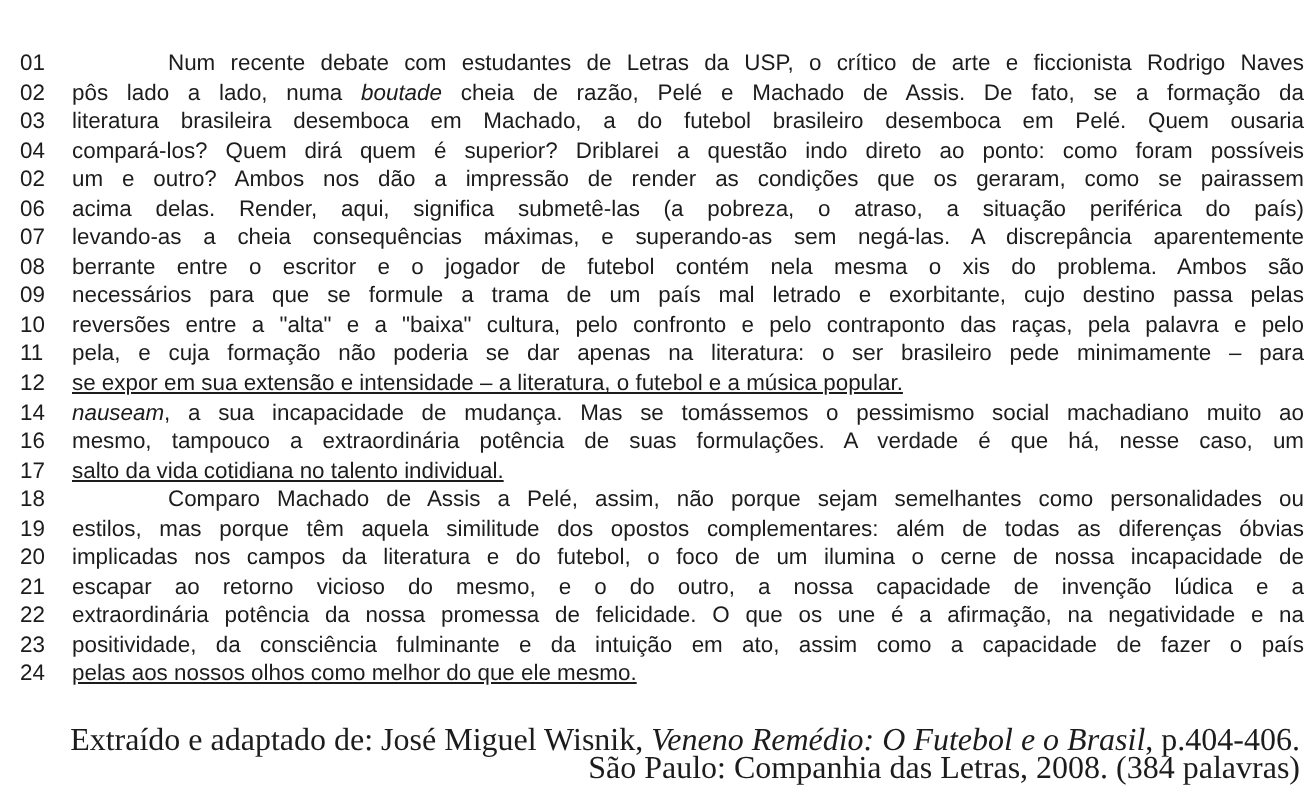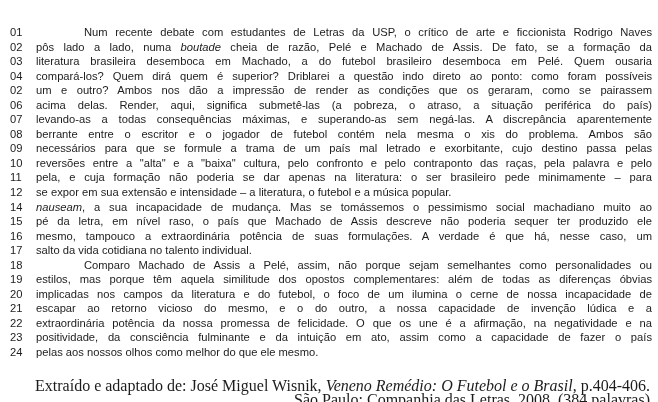--- a/index.html
+++ b/index.html
@@ -40,20 +40,21 @@
   }
   .txt {
     flex: 1 1 auto;
     min-width: 0;
     text-align: justify;
     text-align-last: justify;
   }
   .line.para-end .txt {
     text-align: left;
     text-align-last: left;
+    text-decoration: underline;
   }
   .line.indent .txt {
     text-indent: 48px;
   }
   .txt i, .source i {
     font-style: italic;
   }
   .source-block {
     margin-top: 19px;
     padding-right: 2px;
@@ -90,21 +91,21 @@
       <div class="line">
         <span class="num">02</span>
         <span class="txt"><span>um e outro? Ambos nos dão a impressão de render as condições que os geraram, como se pairassem</span></span>
       </div>
       <div class="line">
         <span class="num">06</span>
         <span class="txt"><span>acima delas. Render, aqui, significa submetê-las (a pobreza, o atraso, a situação periférica do país)</span></span>
       </div>
       <div class="line">
         <span class="num">07</span>
-        <span class="txt"><span>levando-as a todas consequências máximas, e superando-as sem negá-las. A discrepância aparentemente</span></span>
+        <span class="txt"><span>levando-as a cheia consequências máximas, e superando-as sem negá-las. A discrepância aparentemente</span></span>
       </div>
       <div class="line">
         <span class="num">08</span>
         <span class="txt"><span>berrante entre o escritor e o jogador de futebol contém nela mesma o xis do problema. Ambos são</span></span>
       </div>
       <div class="line">
         <span class="num">09</span>
         <span class="txt"><span>necessários para que se formule a trama de um país mal letrado e exorbitante, cujo destino passa pelas</span></span>
       </div>
       <div class="line">
@@ -115,24 +116,20 @@
         <span class="num">11</span>
         <span class="txt"><span>pela, e cuja formação não poderia se dar apenas na literatura: o ser brasileiro pede minimamente – para</span></span>
       </div>
       <div class="line para-end">
         <span class="num">12</span>
         <span class="txt"><span>se expor em sua extensão e intensidade – a literatura, o futebol e a música popular.</span></span>
       </div>
       <div class="line">
         <span class="num">14</span>
         <span class="txt"><i>nauseam</i><span>, a sua incapacidade de mudança. Mas se tomássemos o pessimismo social machadiano muito ao</span></span>
-      </div>
-      <div class="line">
-        <span class="num">15</span>
-        <span class="txt"><span>pé da letra, em nível raso, o país que Machado de Assis descreve não poderia sequer ter produzido ele</span></span>
       </div>
       <div class="line">
         <span class="num">16</span>
         <span class="txt"><span>mesmo, tampouco a extraordinária potência de suas formulações. A verdade é que há, nesse caso, um</span></span>
       </div>
       <div class="line para-end">
         <span class="num">17</span>
         <span class="txt"><span>salto da vida cotidiana no talento individual.</span></span>
       </div>
       <div class="line indent">

